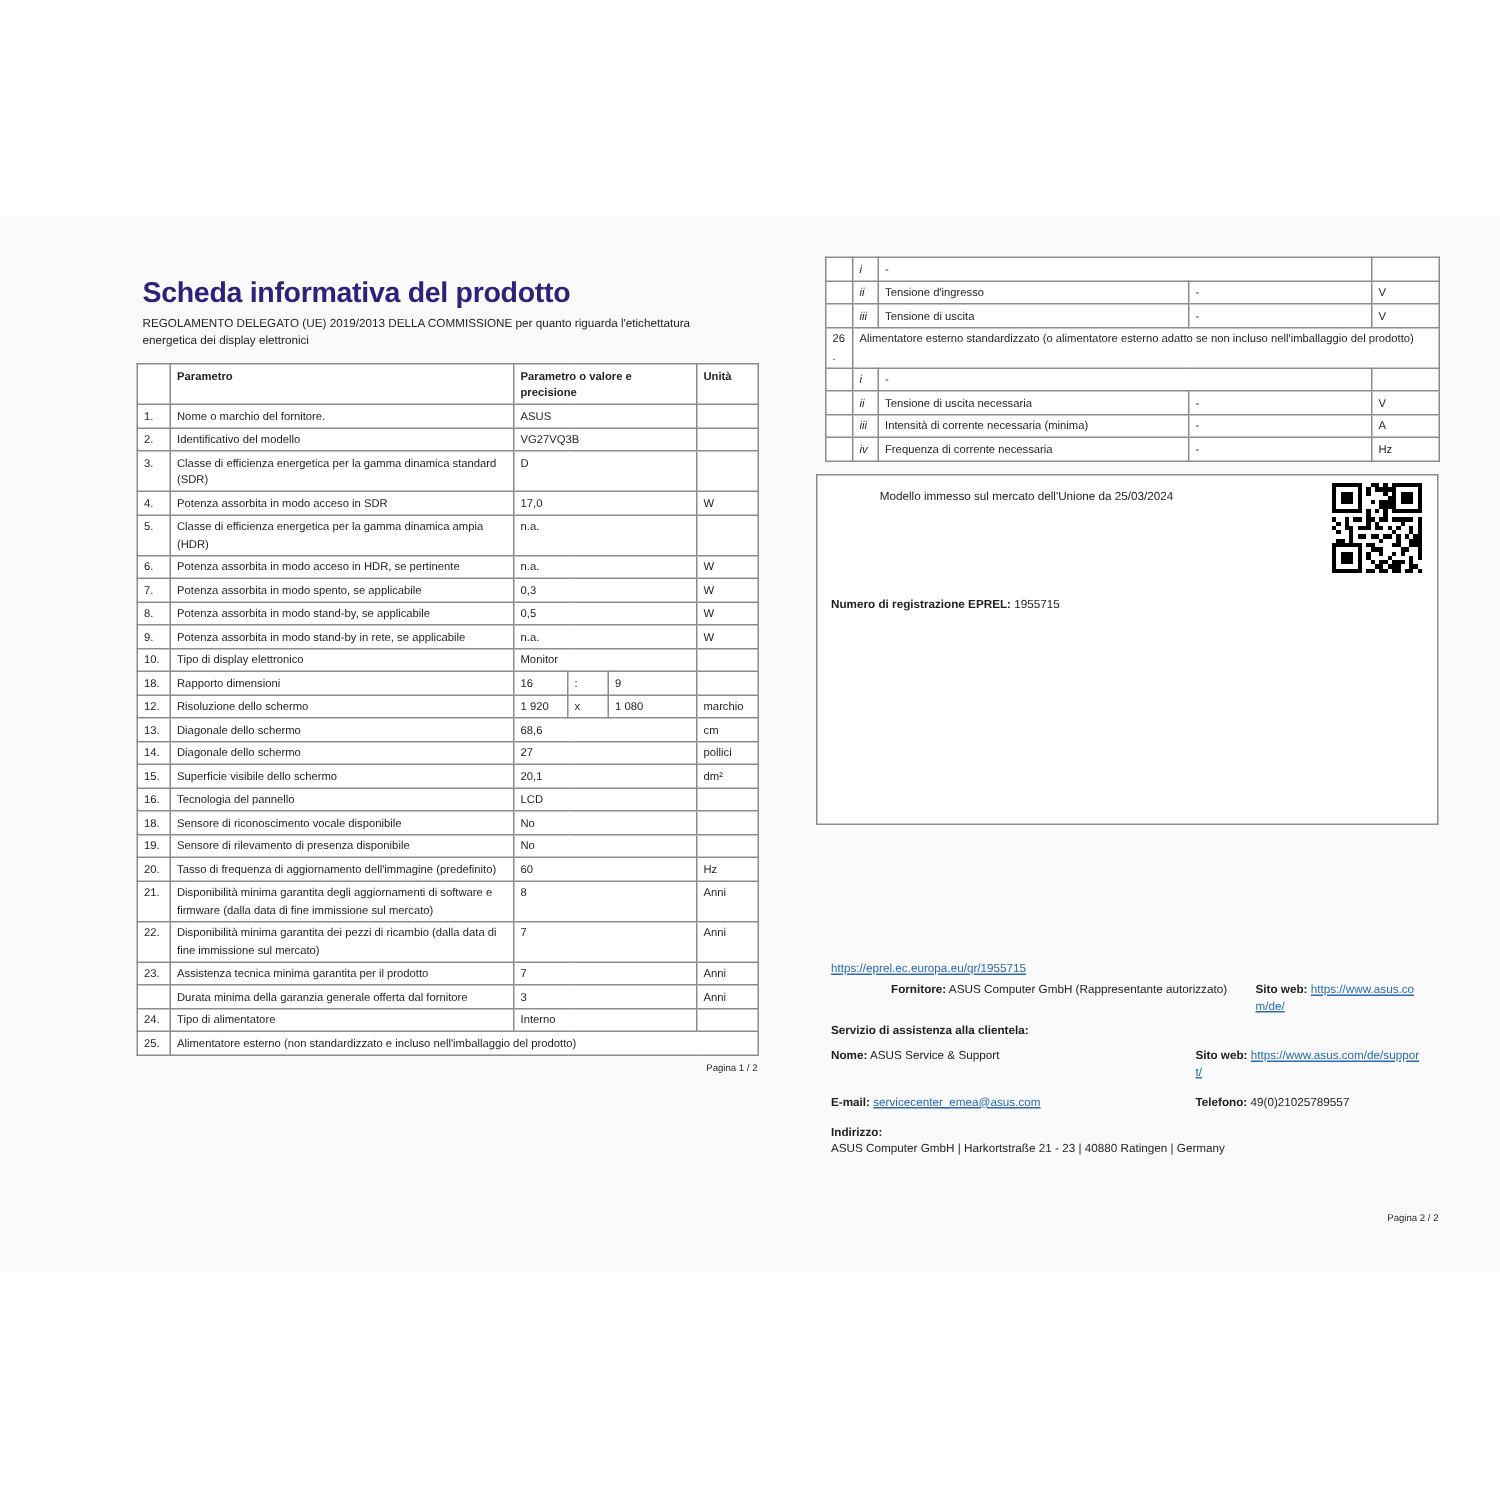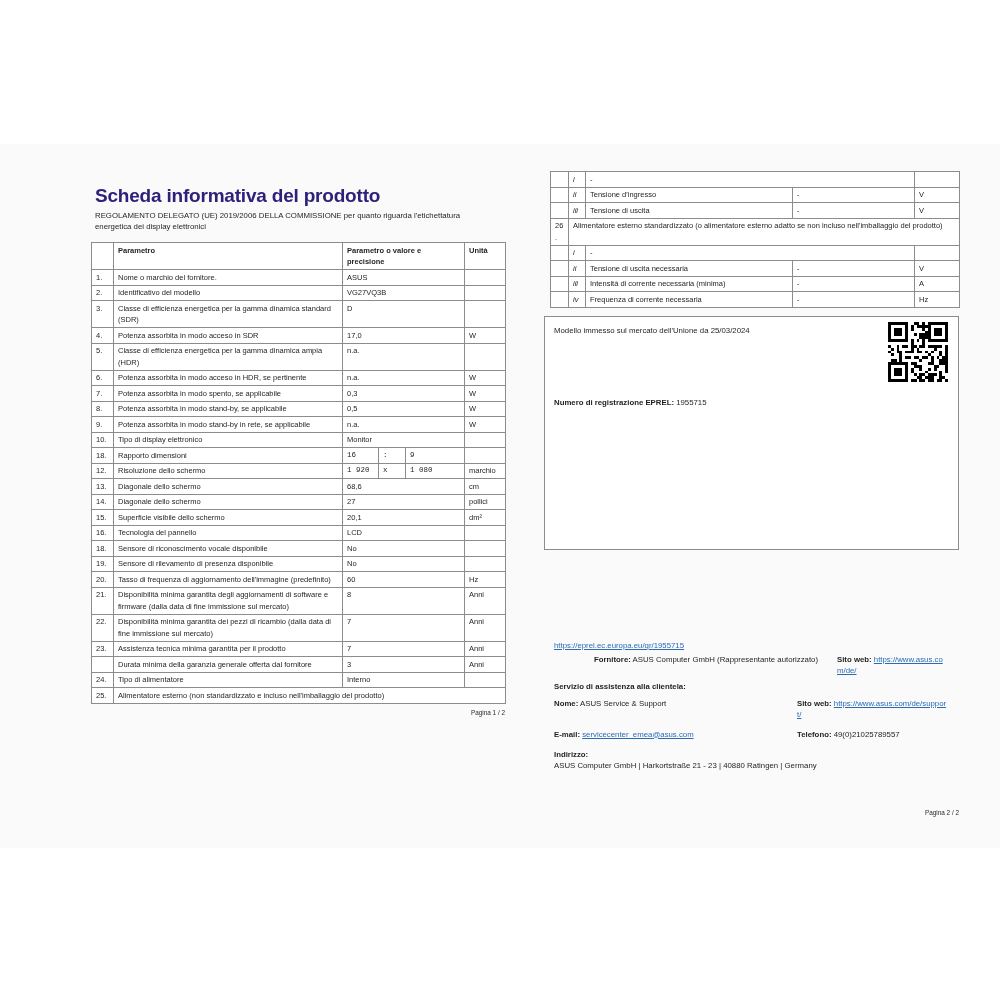--- a/index.html
+++ b/index.html
@@ -27,21 +27,21 @@
   table.t2{width:409px;margin-left:6px;}
   .sheet th,.sheet td{
     border:1px solid #8c8c8c;padding:1.5px 4px;vertical-align:top;
     font-size:7.5px;line-height:11.5px;text-align:left;word-wrap:break-word;
   }
   .sheet th{font-weight:bold;}
   .cell-num{padding-left:3px;padding-right:1px;}
   .cell-roman{font-style:italic;padding-left:4px;}
   .val-r{text-align:right;}
   .val-l{text-align:left;}
-  .val-c{text-align:center;font-family:Liberation Mono, monospace;}
+  .val-c{text-align:center;}
   .cell-unit{padding-left:5px;}
 
   .pagefoot{font-size:6.4px;line-height:8px;color:#2a2a2a;text-align:right;}
   .pagefoot.f1{margin-top:5px;width:414px;}
   .pagefoot.f2{margin-top:259px;width:415px;}
 
   .infobox{
     box-sizing:border-box;width:415px;height:234px;margin-top:8px;
     border:1px solid #8c8c8c;background:#fff;padding:8px 9px 6px 9px;
     font-size:7.8px;line-height:11px;position:relative;
@@ -50,31 +50,31 @@
   .ib-left{flex:0 0 243px;padding-right:6px;box-sizing:border-box;}
   .ib-right{flex:1 1 auto;}
   .bl{font-weight:bold;}
   .lnk{color:#2a6bb5;text-decoration:underline;word-break:break-all;cursor:pointer;}
   .qr-wrap{position:absolute;top:5px;right:10px;width:60px;height:60px;}
   .mb12{margin-bottom:14px;}
   .mb2{margin-bottom:3px;flex-direction:column;}
   .mb4{margin-bottom:5px;padding-left:40px;}
   .mb5{margin-bottom:6px;}
   .mb8{margin-bottom:9px;}
-  .modello-row{min-height:58px;}
+  .modello-row{min-height:58px;justify-content:center;}
 </style>
 </head>
 <body>
 
 <div class="canvas">
   <div class="band"></div>
 
   <div class="page page1">
     <h1 class="doc-title">Scheda informativa del prodotto</h1>
-    <p class="subtitle">REGOLAMENTO DELEGATO (UE) 2019/2006 DELLA COMMISSIONE per quanto riguarda l'etichettatura energetica dei display elettronici</p>
+    <p class="subtitle">REGOLAMENTO DELEGATO (UE) 2019/2013 DELLA COMMISSIONE per quanto riguarda l'etichettatura energetica dei display elettronici</p>
 
     <table class="sheet t1">
       <colgroup>
         <col style="width:22px">
           <col style="width:229px">
           <col style="width:36px">
         <col style="width:27px">
           <col style="width:59px">
           <col style="width:41px">
       </colgroup>

